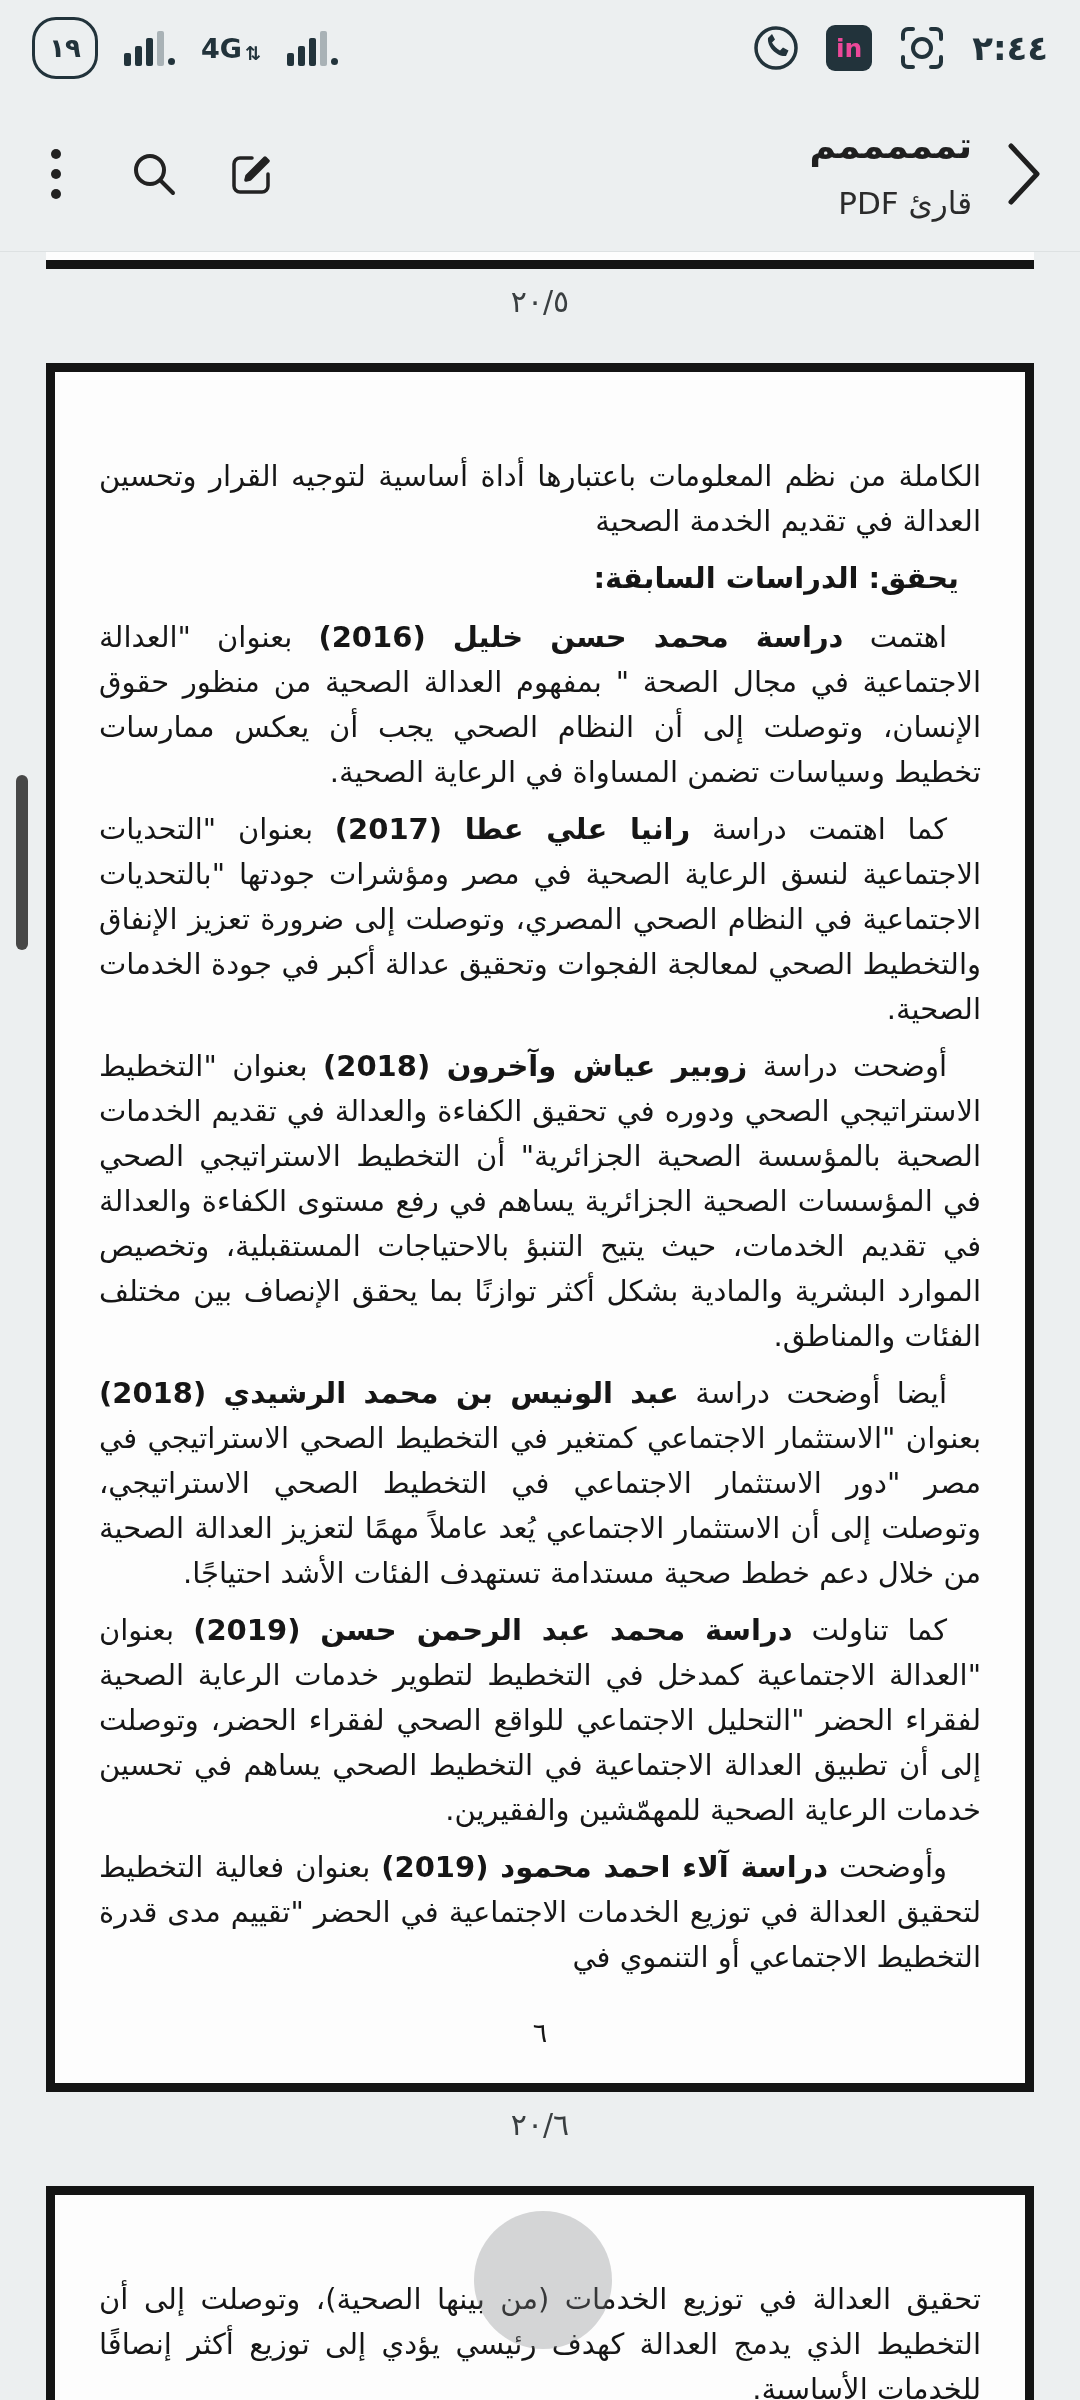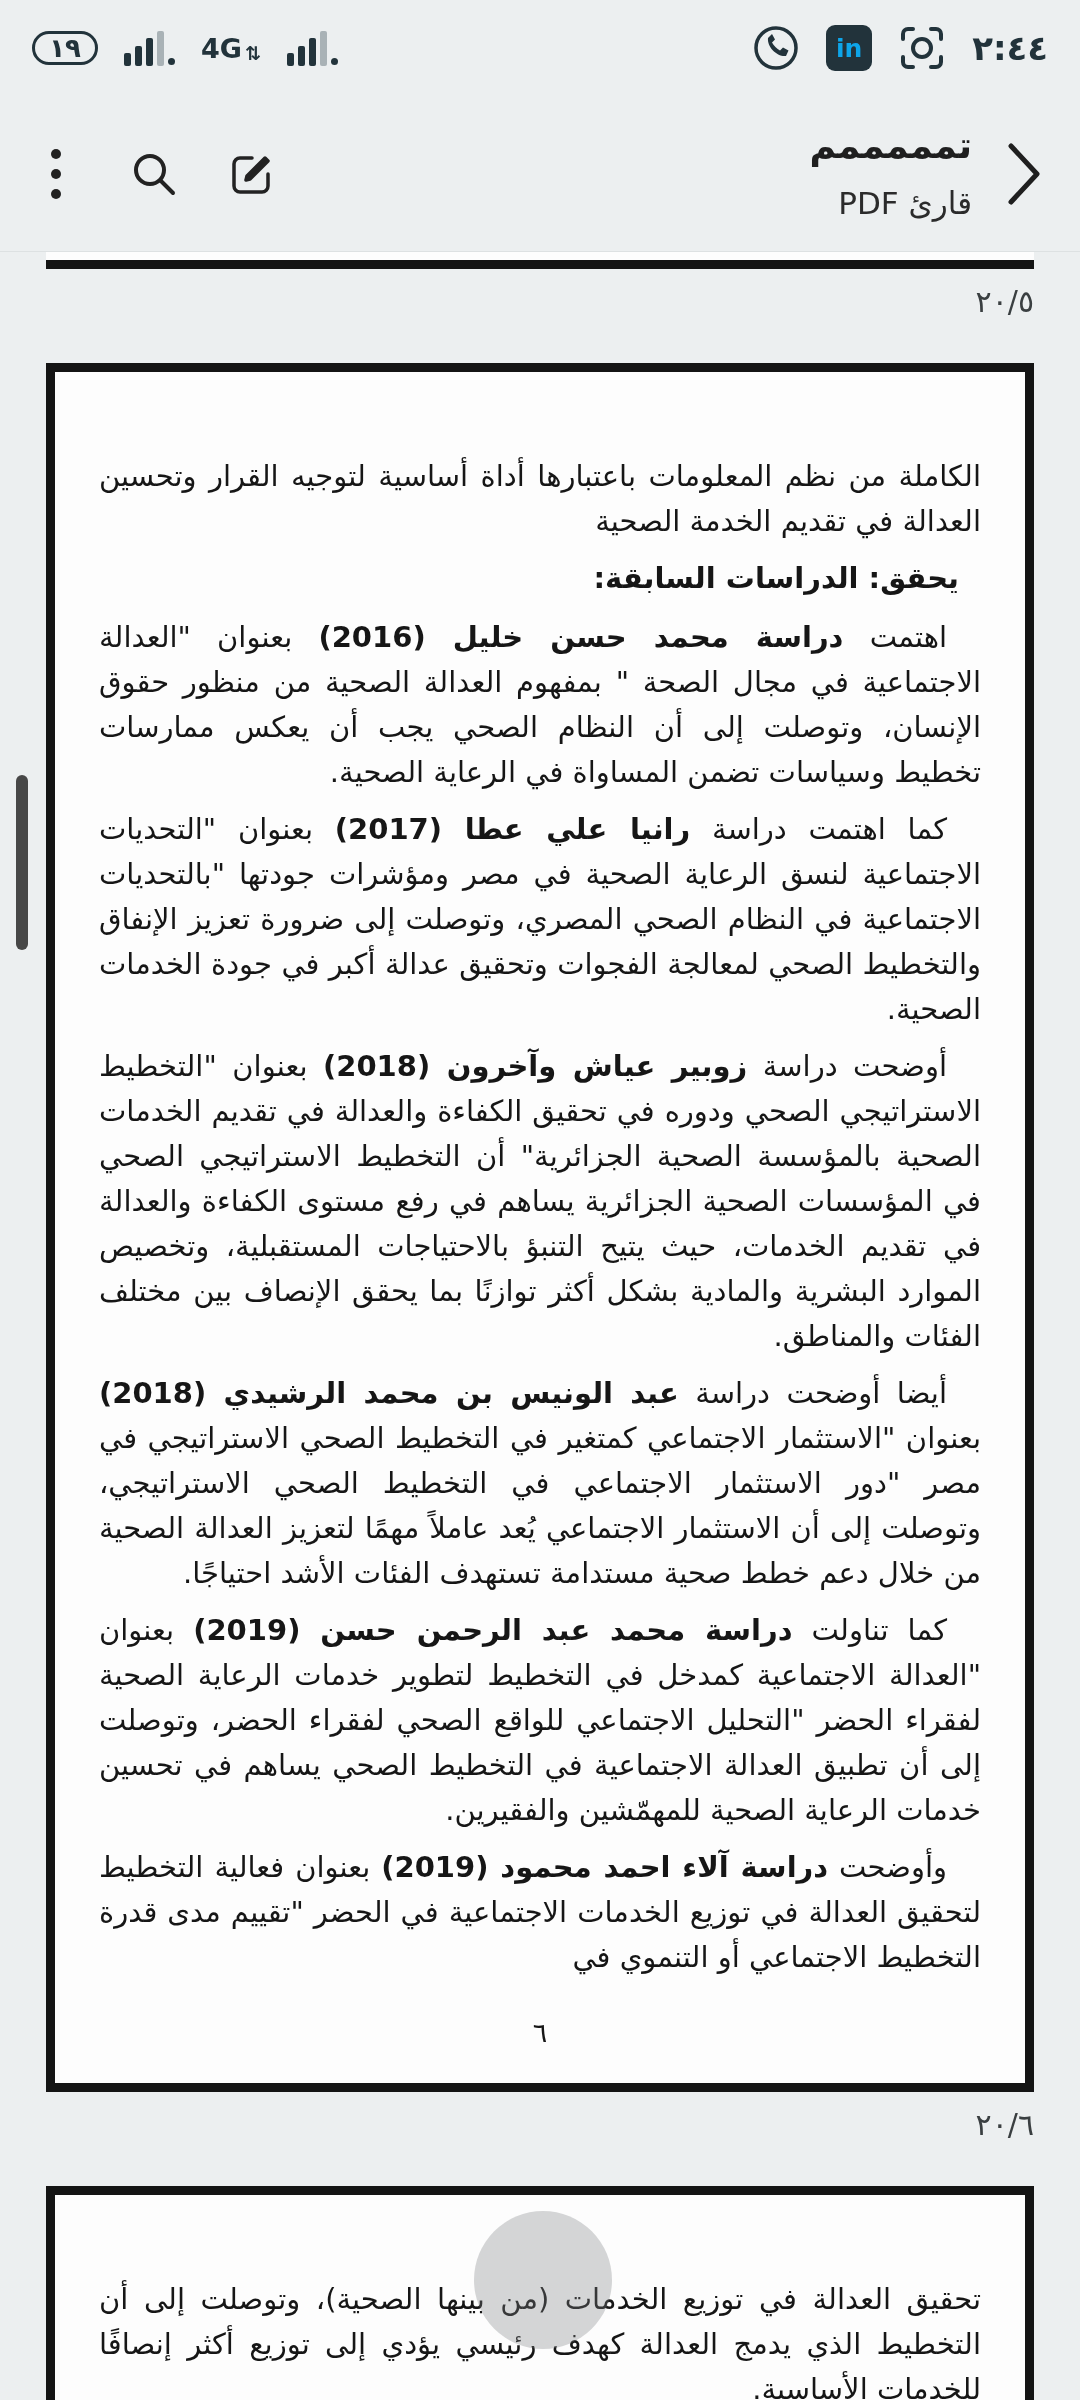--- a/index.html
+++ b/index.html
@@ -12,33 +12,33 @@
     color:#1b1b1b;
   }
 
   
   .statusbar{
     height:96px; display:flex; justify-content:space-between; align-items:center;
     padding:0 32px; direction:ltr; color:#22333b;
   }
   .sb-group{ display:flex; align-items:center; gap:26px; }
   .battery-badge{
-    min-width:66px; height:34px; border:3px solid #22333b; border-radius:24px;
+    min-width:66px; height:62px; border:3px solid #22333b; border-radius:24px;
     display:flex; align-items:center; justify-content:center;
     font-size:26px; font-weight:bold; padding:0 12px;
   }
   .sigbars{ display:flex; align-items:flex-end; gap:4px; height:36px; }
   .sigbars i{ display:block; width:7px; background:#22333b; border-radius:2px; }
   .sigbars .b1{height:13px}.sigbars .b2{height:20px}.sigbars .b3{height:28px}
   .sigbars .b4{height:35px; background:#a9b2b6;}
   .sigdot{ width:7px; height:7px; border-radius:50%; background:#22333b; align-self:flex-end; margin-bottom:1px;}
   .net{ display:flex; align-items:flex-end; gap:3px; font-weight:bold; font-size:27px; }
   .net .arrows{ font-size:19px; margin-top:2px; }
   .icon-li{
-    width:46px; height:46px; background:#22333b; border-radius:9px; color:#0ea5e9;
+    width:46px; height:46px; background:#22333b; border-radius:9px; color:#ec4899;
     display:flex; align-items:center; justify-content:center; font-weight:bold; font-size:25px;
   }
   .round-icon{ width:48px; height:48px; display:flex; align-items:center; justify-content:center; }
   .time{ font-size:34px; font-weight:600; }
 
   
   .header{
     height:156px; display:flex; align-items:center; gap:20px;
     padding:0 24px; direction:rtl; border-bottom:1px solid #dde1e2;
   }
@@ -46,21 +46,21 @@
   .titles{ display:flex; flex-direction:column; align-items:flex-start; gap:8px; }
   .app-title{ font-size:36px; font-weight:bold; color:#1f1f1f; line-height:1.1; }
   .app-subtitle{ font-size:31px; color:#2b2b2b;margin-top:12px; }
   .spacer{ flex:1; }
   .hbtn{ background:none; border:none; width:64px; height:64px; display:flex; align-items:center; justify-content:center; }
   .hbtn + .hbtn{ margin-right:14px; }
 
   
   .content{ position:relative; }
   .page5-edge{ margin:0 46px; height:17px; background:#fdfdfd; border-bottom:9px solid #141414; }
-  .label-row{ padding:10px 46px 0; text-align:right; font-size:30px; line-height:46px; color:#3a3f41; }
+  .label-row{ padding:10px 46px 0; text-align:center; font-size:30px; line-height:46px; color:#3a3f41; }
 
   .page{
     margin:38px 46px 0; background:#fdfdfd; border:9px solid #141414;
     padding:82px 44px 28px;
   }
   .page-inner{ direction:rtl; text-align:justify; font-size:29px; line-height:45px; color:#161616; }
   .page-inner p{ margin-bottom:12px; }
   .page-inner p.indent{ text-indent:34px; }
   .page-inner p.head{ font-weight:bold; text-indent:22px; margin-bottom:14px; }
   .b{ font-weight:bold; }

